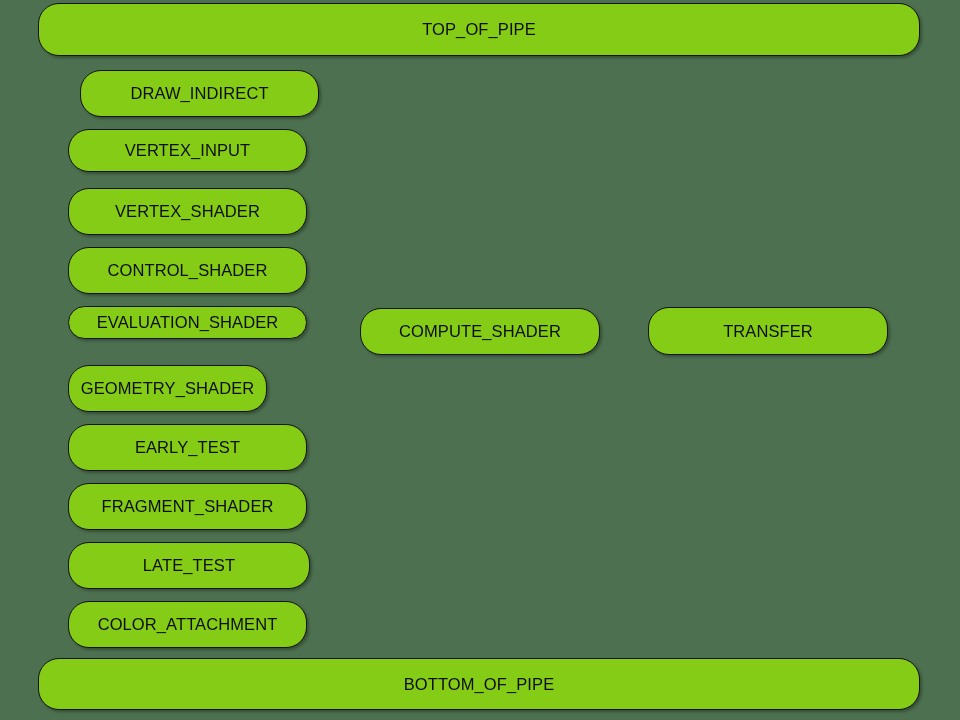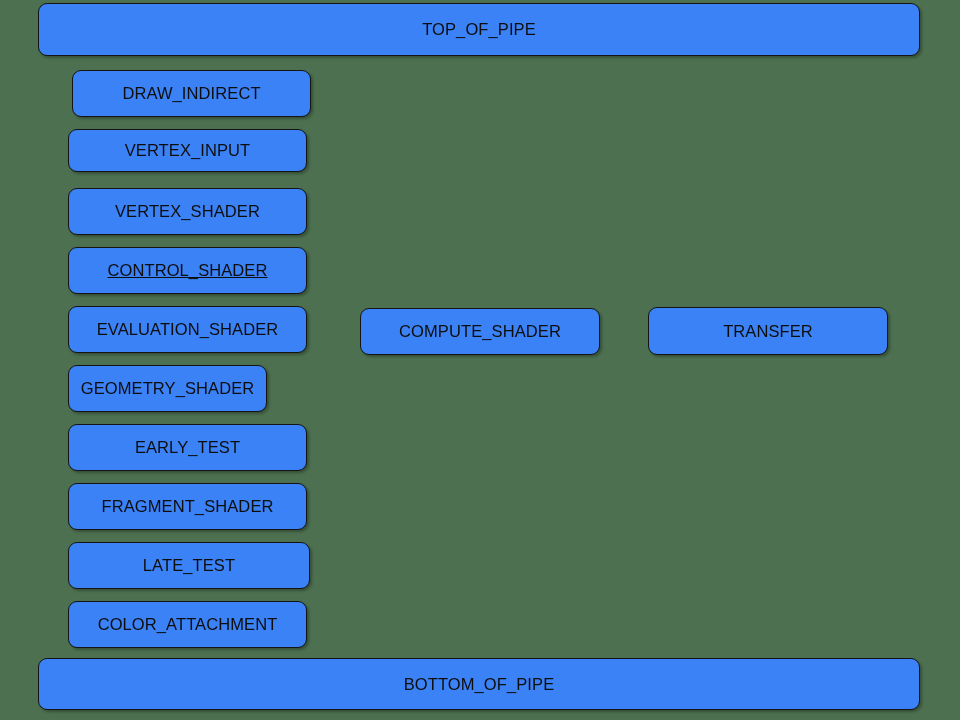--- a/index.html
+++ b/index.html
@@ -16,23 +16,23 @@
   #diagram-canvas {
     position: relative;
     width: 960px;
     height: 720px;
     background: #4d7150;
     overflow: hidden;
   }
   .stage-box {
     position: absolute;
     box-sizing: border-box;
-    background: #3b82f6;
+    background: #84cc16;
     border: 1.6px solid #141414;
-    border-radius: 9px;
+    border-radius: 21px;
     display: flex;
     align-items: center;
     justify-content: center;
     color: #0d0d0d;
     font-family: "Liberation Sans", sans-serif;
     font-size: 16.5px;
     font-weight: 400;
     letter-spacing: 0.1px;
     line-height: 1;
     white-space: nowrap;
@@ -50,33 +50,33 @@
 </head>
 <body>
 
 <div id="diagram-canvas">
 
   <div class="stage-box wide-rail" style="left: 38px; top: 3px; width: 882px; height: 53px;">
     <span class="stage-label">TOP_OF_PIPE</span>
   </div>
 
   <div id="graphics-column">
-      <div class="stage-box" style="left: 72px; top: 70px; width: 239px; height: 47px;">
+      <div class="stage-box" style="left: 80px; top: 70px; width: 239px; height: 47px;">
         <span class="stage-label">DRAW_INDIRECT</span>
       </div>
       <div class="stage-box" style="left: 68px; top: 129px; width: 239px; height: 43px;">
         <span class="stage-label">VERTEX_INPUT</span>
       </div>
       <div class="stage-box" style="left: 68px; top: 188px; width: 239px; height: 47px;">
         <span class="stage-label">VERTEX_SHADER</span>
       </div>
-      <div class="stage-box" style="left: 68px; top: 247px; width: 239px; height: 47px; text-decoration: underline;">
+      <div class="stage-box" style="left: 68px; top: 247px; width: 239px; height: 47px;">
         <span class="stage-label">CONTROL_SHADER</span>
       </div>
-      <div class="stage-box" style="left: 68px; top: 306px; width: 239px; height: 47px;">
+      <div class="stage-box" style="left: 68px; top: 306px; width: 239px; height: 33px;">
         <span class="stage-label">EVALUATION_SHADER</span>
       </div>
       <div class="stage-box" style="left: 68px; top: 365px; width: 199px; height: 47px;">
         <span class="stage-label">GEOMETRY_SHADER</span>
       </div>
       <div class="stage-box" style="left: 68px; top: 424px; width: 239px; height: 47px;">
         <span class="stage-label">EARLY_TEST</span>
       </div>
       <div class="stage-box" style="left: 68px; top: 483px; width: 239px; height: 47px;">
         <span class="stage-label">FRAGMENT_SHADER</span>

